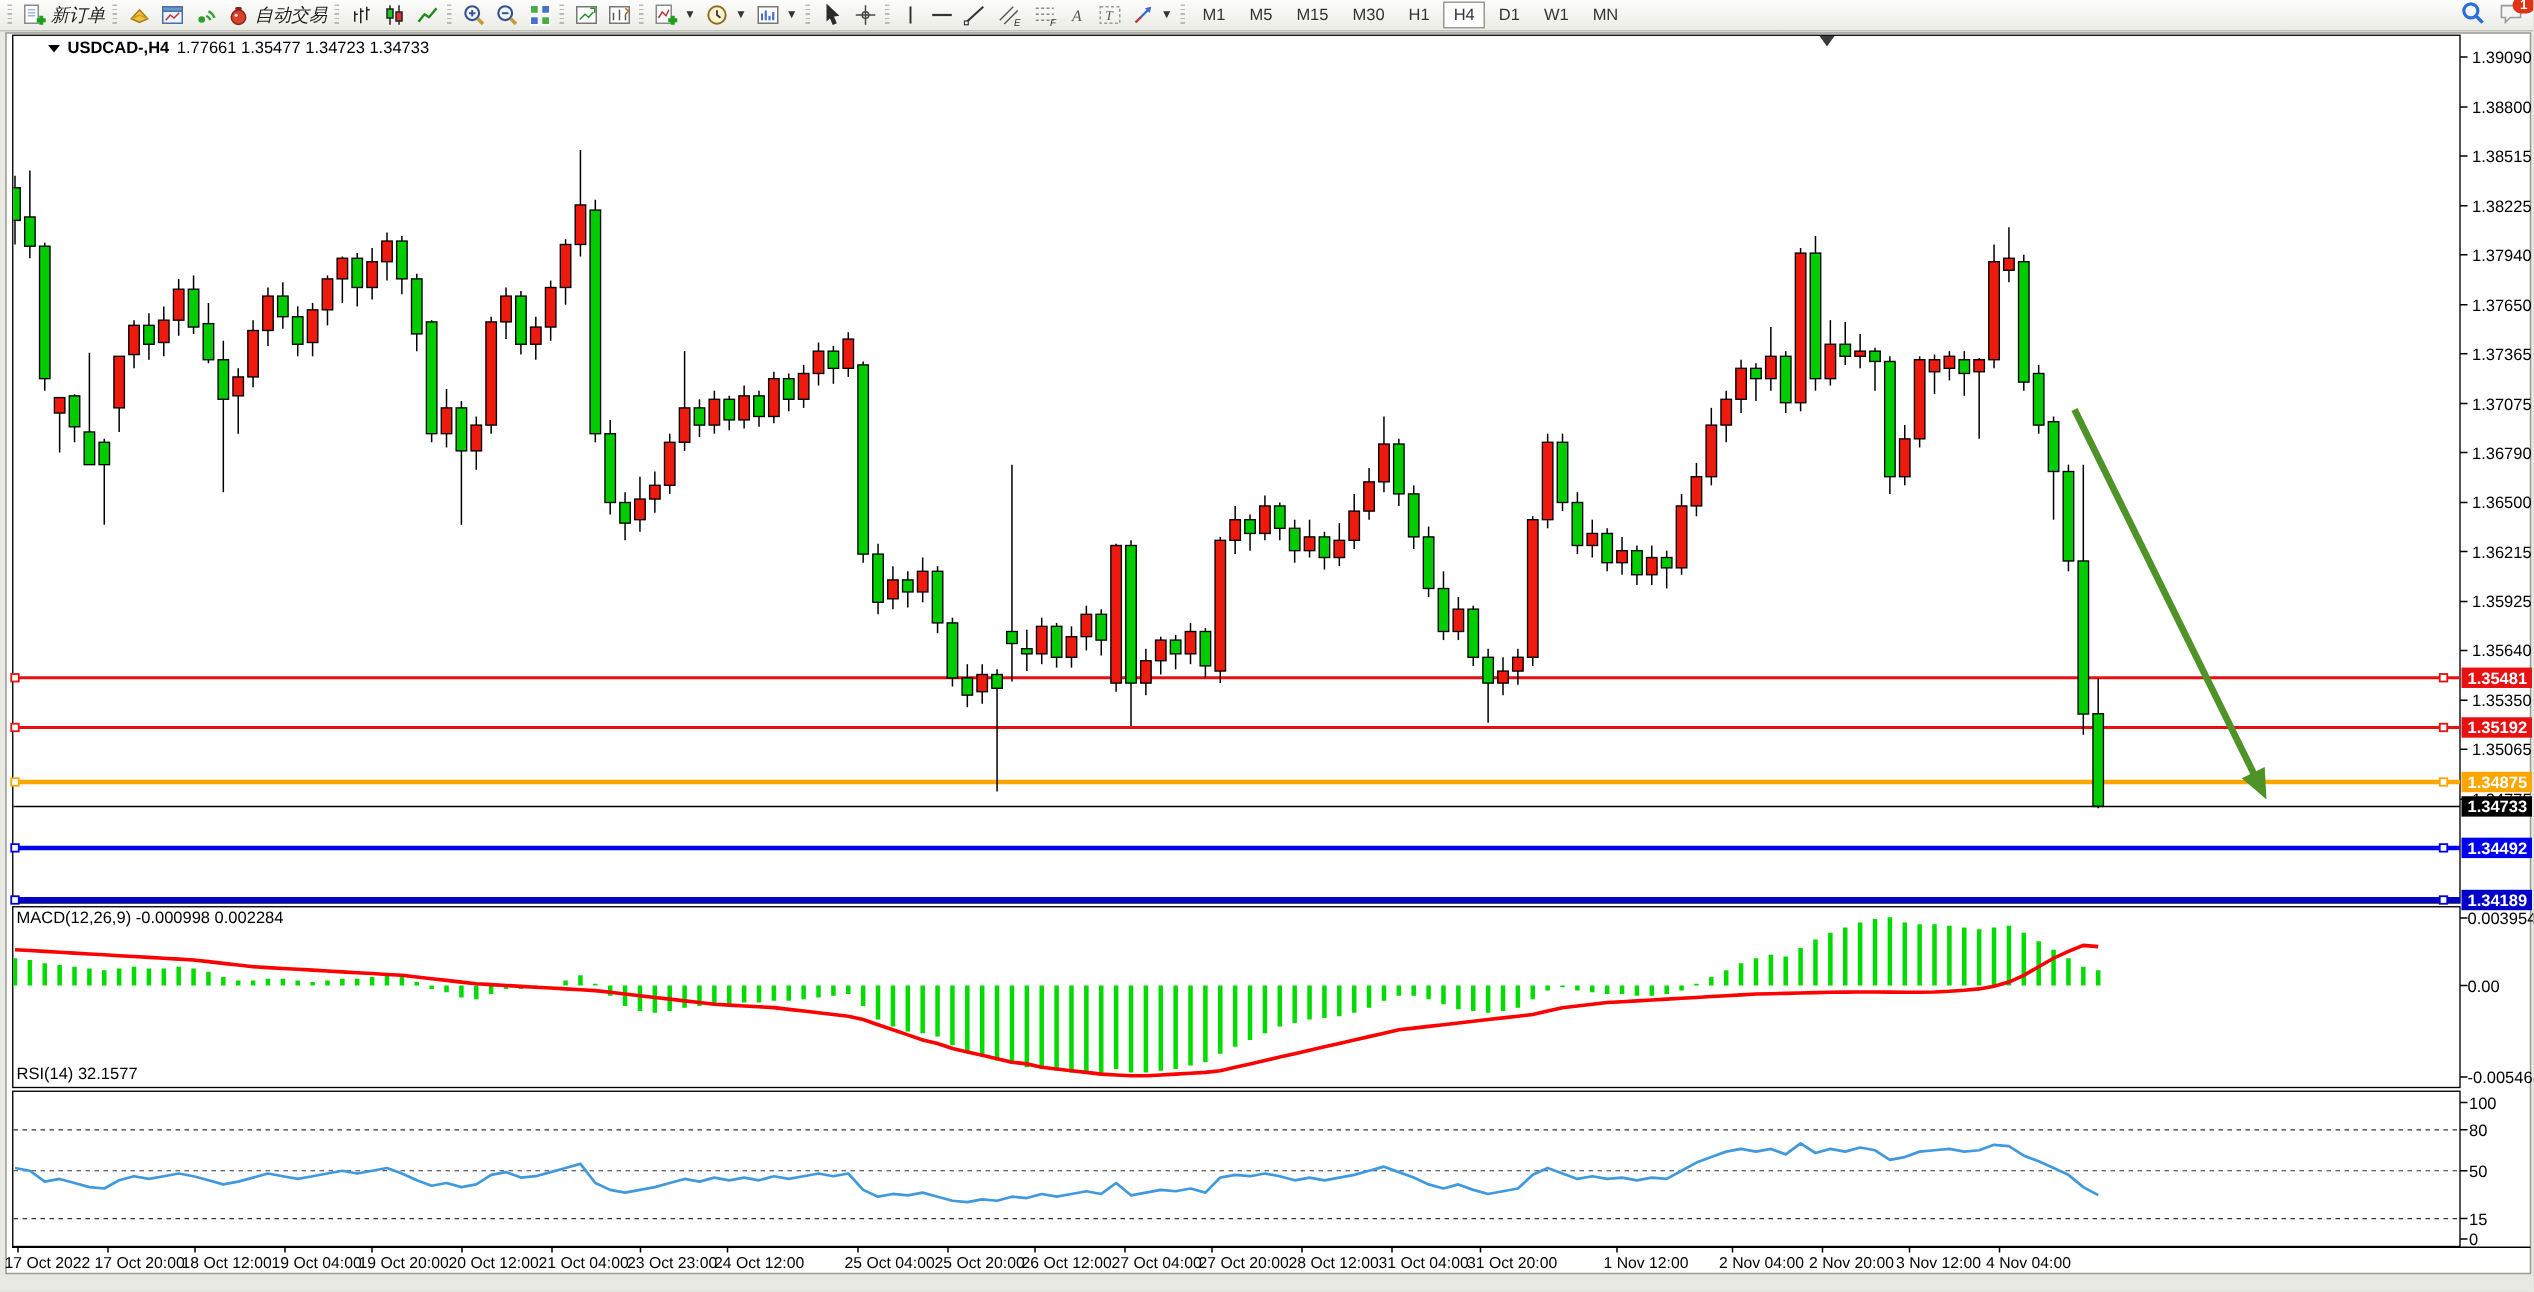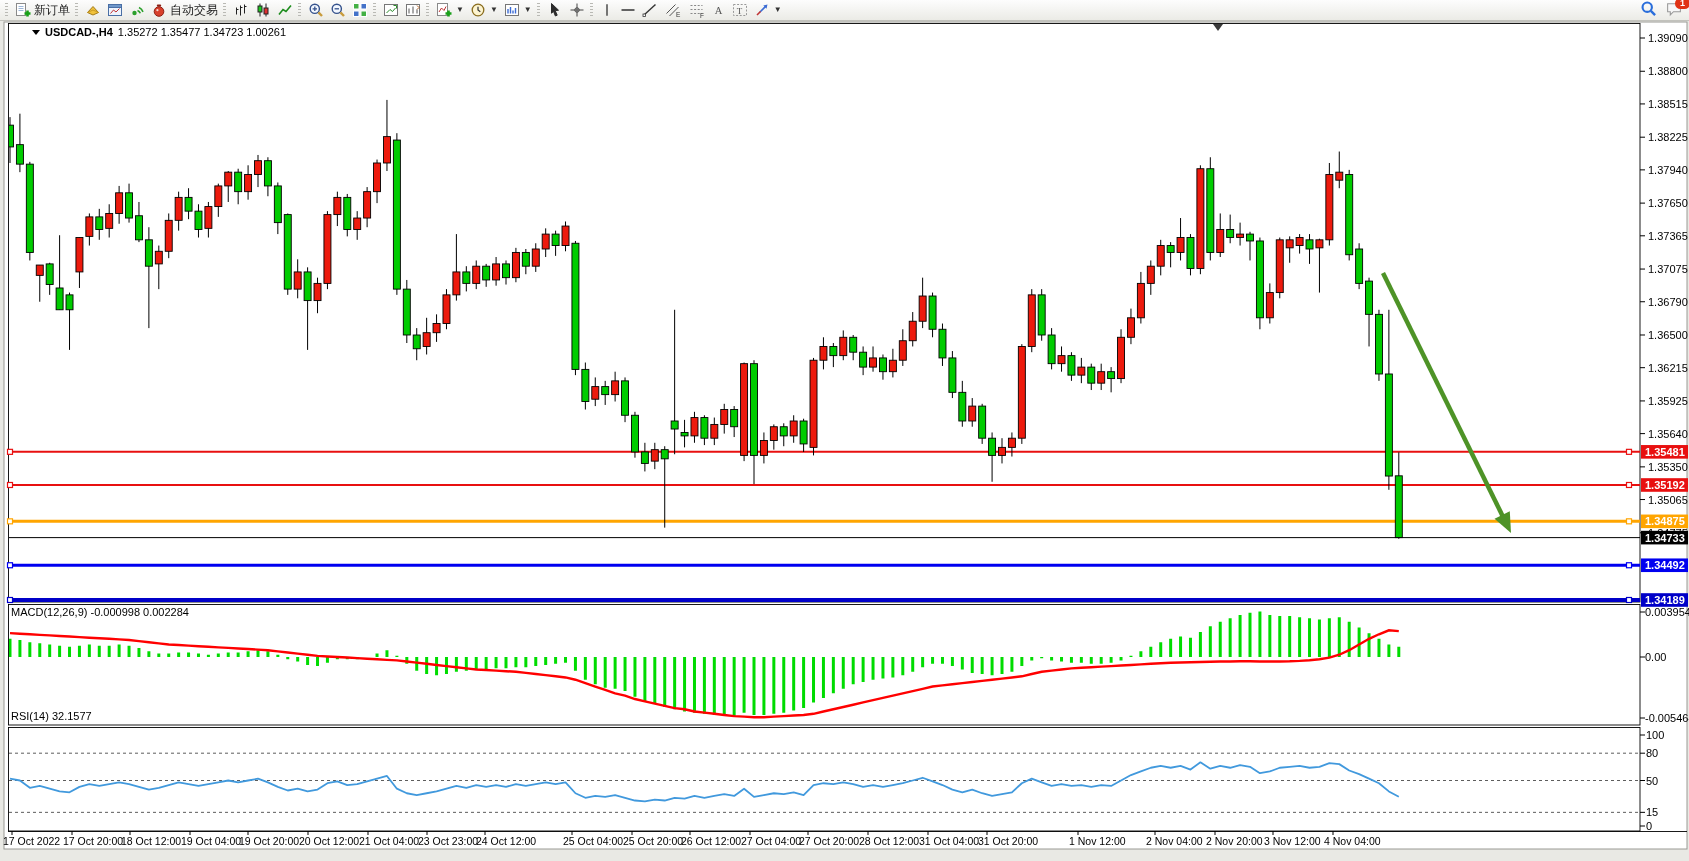--- a/index.html
+++ b/index.html
@@ -5,21 +5,21 @@
   html,body{margin:0;padding:0;background:#d8d8d2;}
   .stage{position:relative;width:1689px;height:861px;background:#e9e9e4;overflow:hidden;
          font-family:"Liberation Sans",sans-serif;}
   .toolbar{position:absolute;left:0;top:0;width:1689px;height:21px;z-index:6;
            background:linear-gradient(#fdfdfd,#ebebe6);border-bottom:1px solid #c2c2bc;
            display:flex;align-items:center;padding-left:3px;box-sizing:border-box;}
   .tb-group{display:flex;align-items:center;height:100%;}
   .grip{width:3px;height:14px;margin:0 4px 0 2px;
         background:repeating-linear-gradient(180deg,#b9b9b4 0 1px,transparent 1px 3px);}
   .tb-btn{display:flex;align-items:center;gap:3px;padding:1px 3px;height:17px;
-          font-size:12px;color:#1d1d1d;white-space:nowrap;cursor:default;}
+          font-size:12px;color:#1d1d1d;white-space:nowrap;cursor:default;font-style:italic;}
   .tb-btn svg{display:block;}
   .caret{font-size:8px;color:#333;margin-left:1px;line-height:1;}
   .tf-btn{font-size:11px;color:#333;padding:1px 6px;margin:0 1px;height:14px;line-height:14px;
           border:1px solid transparent;}
   .tf-btn.active{background:#fdfdfd;border:1px solid #9a9a94;}
   .tb-right{position:absolute;right:6px;top:0;height:21px;display:flex;align-items:center;gap:8px;z-index:7;}
   .chat-wrap{position:relative;}
   .chat-badge{position:absolute;top:-2px;right:-7px;min-width:11px;height:11px;border-radius:6px;
               background:#e03214;color:#fff;font-size:9px;font-weight:bold;text-align:center;
               line-height:11px;padding:0 2px;}
@@ -276,20 +276,32 @@
         <div class="tb-btn">
           <span>
             <svg width="16" height="16" viewBox="0 0 16 16" fill="none" stroke-width="1">
               <line x1="12.5" y1="3.5" x2="6" y2="10" stroke="#3c6cd4" stroke-width="1.6"></line>
               <path d="M13.5 2.5l-4.2 1 3.2 3.2z" fill="#3c6cd4" stroke="none"></path>
               <line x1="3" y1="13" x2="6.5" y2="9.5" stroke="#c03434" stroke-width="1.6"></line>
             </svg>
           </span>
           <span class="caret">▼</span>
         </div>
+      </div>
+      <div class="tb-group">
+        <div class="grip"></div>
+        <div class="tf-btn">M1</div>
+        <div class="tf-btn">M5</div>
+        <div class="tf-btn">M15</div>
+        <div class="tf-btn">M30</div>
+        <div class="tf-btn">H1</div>
+        <div class="tf-btn active">H4</div>
+        <div class="tf-btn">D1</div>
+        <div class="tf-btn">W1</div>
+        <div class="tf-btn">MN</div>
       </div>
     </div>
   <div class="tb-right" id="toolbar-right">
       <div class="chat-wrap"><span><svg width="17" height="17" viewBox="0 0 16 16" fill="none" stroke-width="1">
             <circle cx="6.8" cy="6.8" r="4.4" fill="none" stroke="#2a6edb" stroke-width="2"></circle>
             <line x1="10.2" y1="10.2" x2="14.2" y2="14.2" stroke="#2a6edb" stroke-width="2.2"></line>
           </svg></span></div>
       <div class="chat-wrap"><span><svg width="18" height="17" viewBox="0 0 16 16" fill="none" stroke-width="1">
             <path d="M2 3.5h12v7.5H7.5L4.5 14v-3H2z" fill="#f7f7f7" stroke="#999"></path>
           </svg></span><span class="chat-badge">1</span></div>
@@ -897,17 +909,17 @@
       </g>
       <g>
         <line x1="1383" y1="273" x2="1503.9330555979575" y2="518.6452691833514" stroke="#4E9327" stroke-width="4.5"></line>
         <path d="M1511 533 L1494.5403687511023 518.8109006927743 L1509.7922702437916 511.30227226560424 Z" fill="#4E9327"></path>
       </g>
     </svg>
 
   <div class="overlay-label chart-title">
     <span class="title-tri"></span>
     <span style="font-weight:bold;">USDCAD-,H4</span>
-    <span>1.35272 1.35477 1.34723 1.00261</span>
+    <span>1.77661 1.35477 1.34723 1.34733</span>
   </div>
   <div class="overlay-label macd-label">MACD(12,26,9) -0.000998 0.002284</div>
   <div class="overlay-label rsi-label">RSI(14) 32.1577</div>
 </div>
 
 </body></html>

